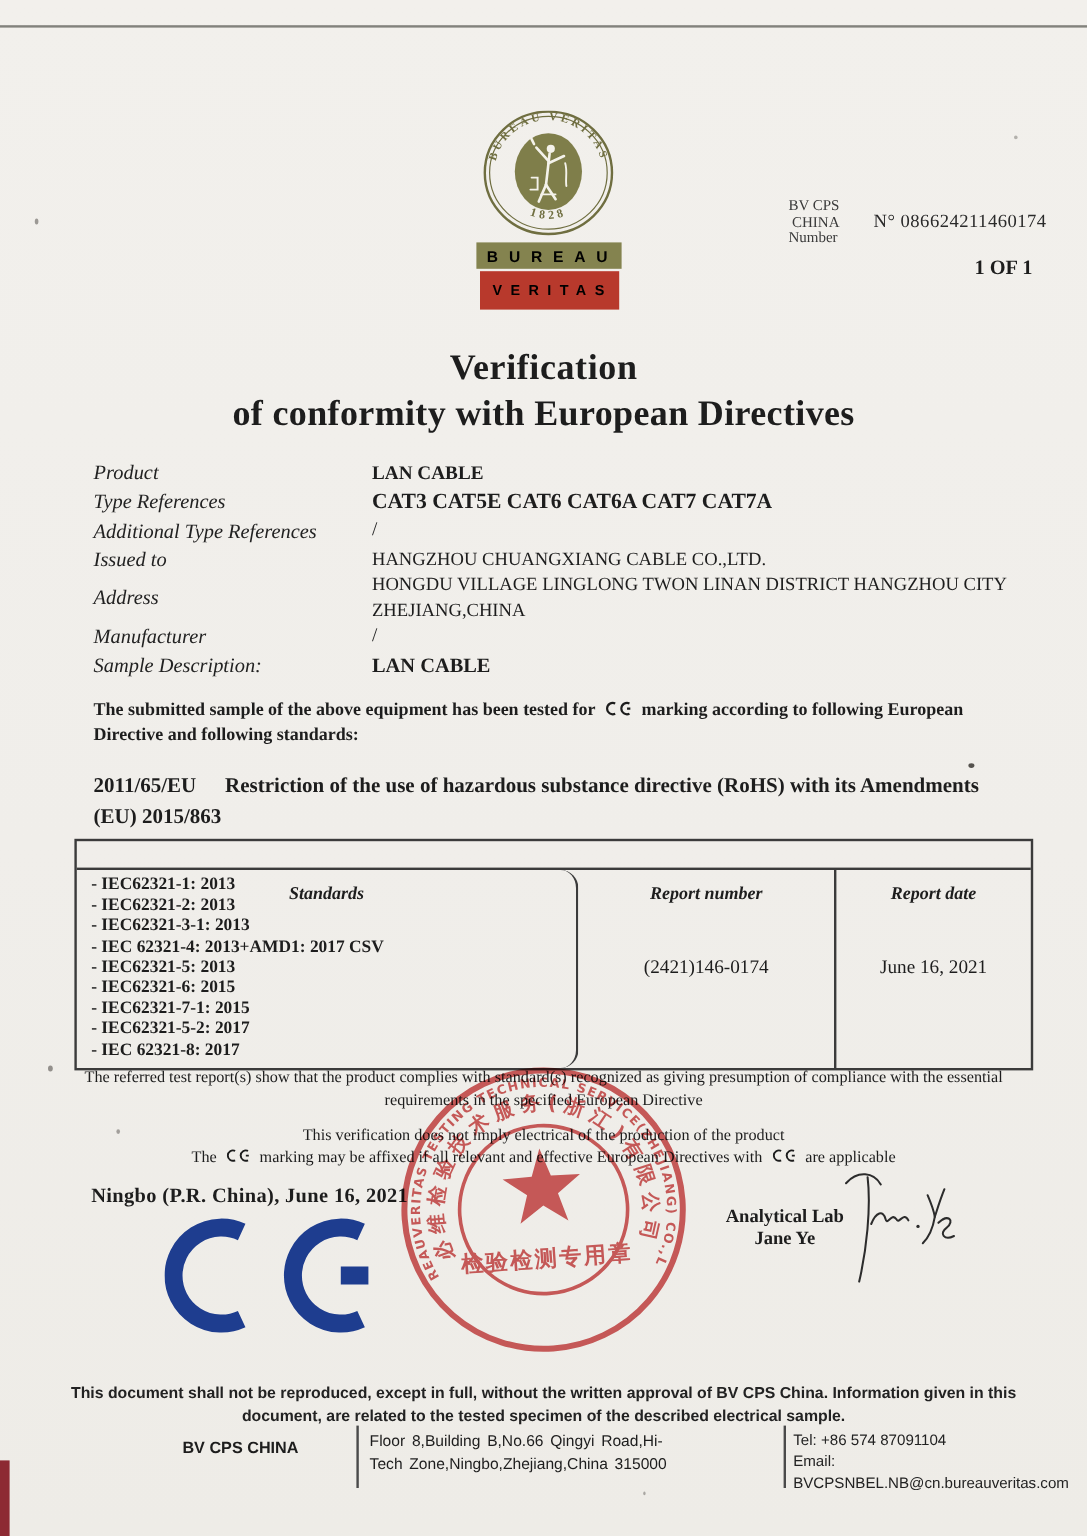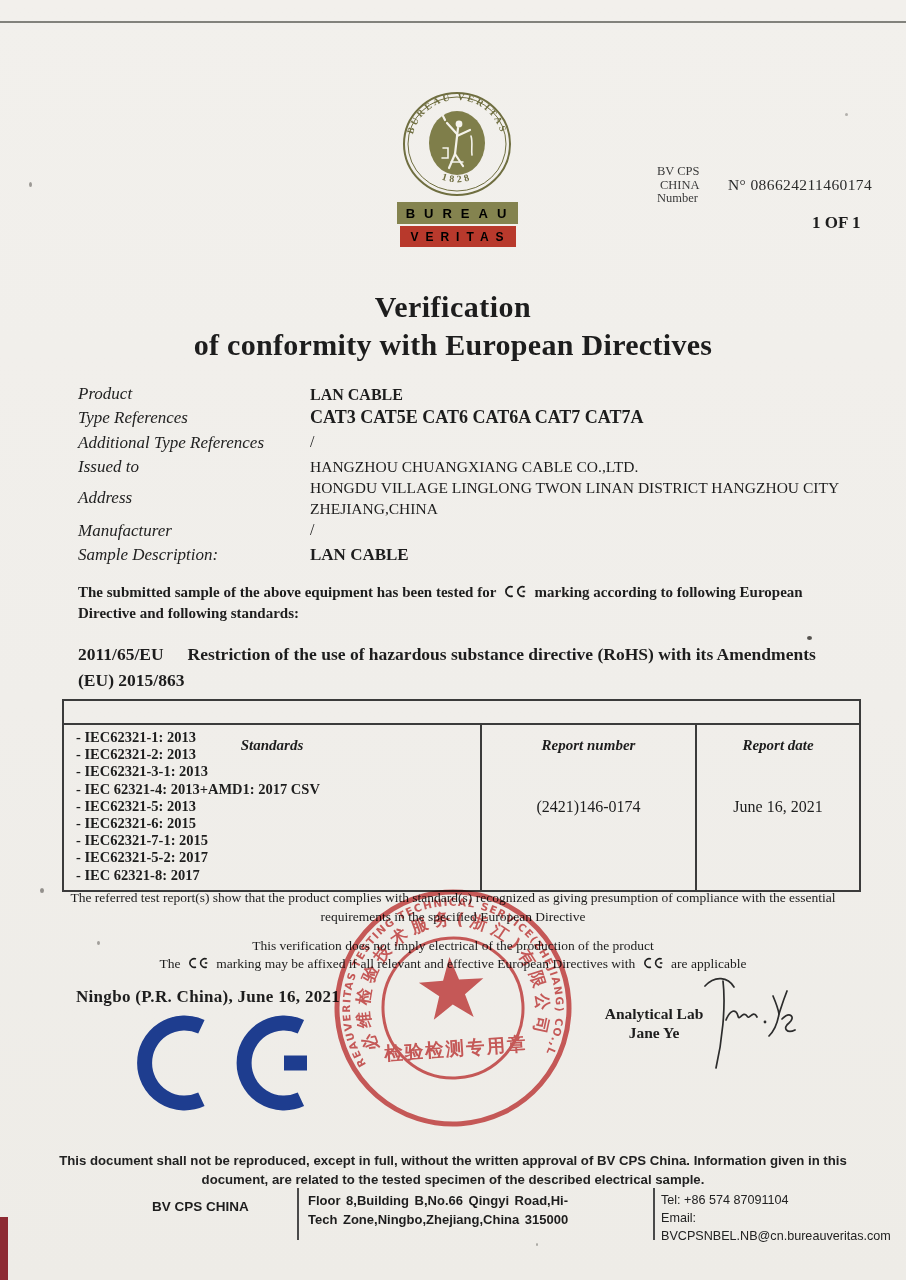--- a/index.html
+++ b/index.html
@@ -11,21 +11,21 @@
   .abs{position:absolute;}
   
   .scanline{left:0;top:21px;width:906px;height:2px;background:#6e6e68;opacity:.85;}
   .redstrip{left:0;top:1217px;width:8px;height:63px;background:#8d2a33;}
   .speck{background:#55524e;border-radius:50%;}
   
   .band{display:flex;align-items:center;justify-content:center;color:#000000;
         font-family:"Liberation Sans",sans-serif;font-weight:bold;}
   .band-top{left:397px;top:202px;width:121px;height:22px;background:#84834f;
         font-size:13px;letter-spacing:9px;padding-left:6px;box-sizing:border-box;}
-  .band-bottom{left:400px;top:226px;width:116px;height:21px;background:#b8392c;
+  .band-bottom{left:400px;top:226px;width:116px;height:32px;background:#b8392c;
         font-size:12px;letter-spacing:7px;padding-left:5px;box-sizing:border-box;}
   .certlabel{left:657px;top:165px;font-size:12.5px;line-height:13.5px;color:#3a3a3a;}
   .certlabel span{display:block;}
   .certlabel span:nth-child(2){padding-left:3px;}
   .certnum{left:728px;top:176px;font-size:15.5px;color:#2a2a2a;letter-spacing:.4px;}
   .pageof{left:812px;top:213px;font-size:17px;font-weight:bold;}
   
   .title1{left:0;top:290px;width:906px;text-align:center;font-size:30px;font-weight:bold;letter-spacing:.5px;}
   .title2{left:0;top:328px;width:906px;text-align:center;font-size:30px;font-weight:bold;letter-spacing:.3px;}
   
@@ -39,37 +39,37 @@
   .directive .code{margin-right:24px;}
   
   .vtable{left:62px;top:699px;width:799px;border:2px solid #3b3b3b;box-sizing:border-box;background:transparent;}
   .vt-head{display:flex;border-bottom:2px solid #3b3b3b;height:22px;}
   .vt-body{display:flex;}
   .vt-c1{width:418px;border-right:2px solid #3b3b3b;box-sizing:border-box;}
   .vt-c2{width:215px;border-right:2px solid #3b3b3b;box-sizing:border-box;}
   .vt-c3{flex:1;}
   .vt-head > div{display:flex;align-items:center;justify-content:center;
       font-weight:bold;font-style:italic;font-size:15px;margin-top:44px;}
-  .stdlist{padding:4px 0 6px 12px;font-weight:bold;font-size:14.5px;line-height:17.2px;}
+  .stdlist{padding:4px 0 6px 12px;font-weight:bold;font-size:14.5px;line-height:17.2px;border-radius:15px;}
   .vt-cell-mid{display:flex;align-items:center;justify-content:center;font-size:16px;}
   
   .compliance{left:56px;top:889px;width:794px;text-align:center;font-size:13.5px;line-height:18.5px;}
   .verif1{left:0;top:938px;width:906px;text-align:center;font-size:13.5px;}
   .verif2{left:0;top:956px;width:906px;text-align:center;font-size:13.5px;}
   .placedate{left:76px;top:987px;font-size:17px;font-weight:bold;letter-spacing:.3px;}
   .siglabel{left:597px;top:1004px;width:114px;text-align:center;font-weight:bold;font-size:15.5px;line-height:19px;}
   
   .stamp{left:331px;top:883px;width:244px;height:250px;opacity:.84;mix-blend-mode:multiply;transform:rotate(-4deg);}
   .stamp text{font-family:"DejaVu Sans",sans-serif;}
   
   .notice{left:45px;top:1152px;width:816px;text-align:center;
       font-family:"Liberation Sans",sans-serif;font-weight:bold;font-size:13.2px;line-height:18.5px;color:#222;}
   .office{left:152px;top:1199px;font-family:"Liberation Sans",sans-serif;font-weight:bold;font-size:13.5px;}
   .fooaddr{left:308px;top:1192px;width:338px;font-family:"Liberation Sans",sans-serif;
-      font-weight:bold;font-size:13px;line-height:18.5px;word-spacing:2px;}
+      font-weight:normal;font-size:13px;line-height:18.5px;word-spacing:2px;}
   .footel{left:661px;top:1191px;font-family:"Liberation Sans",sans-serif;font-size:12.6px;line-height:18px;color:#222;}
   .vsep{width:2px;background:#4a4a4a;top:1188px;height:52px;}
 </style>
 </head>
 <body>
 
 <div class="page">
 
   <div class="abs scanline"></div>
 

